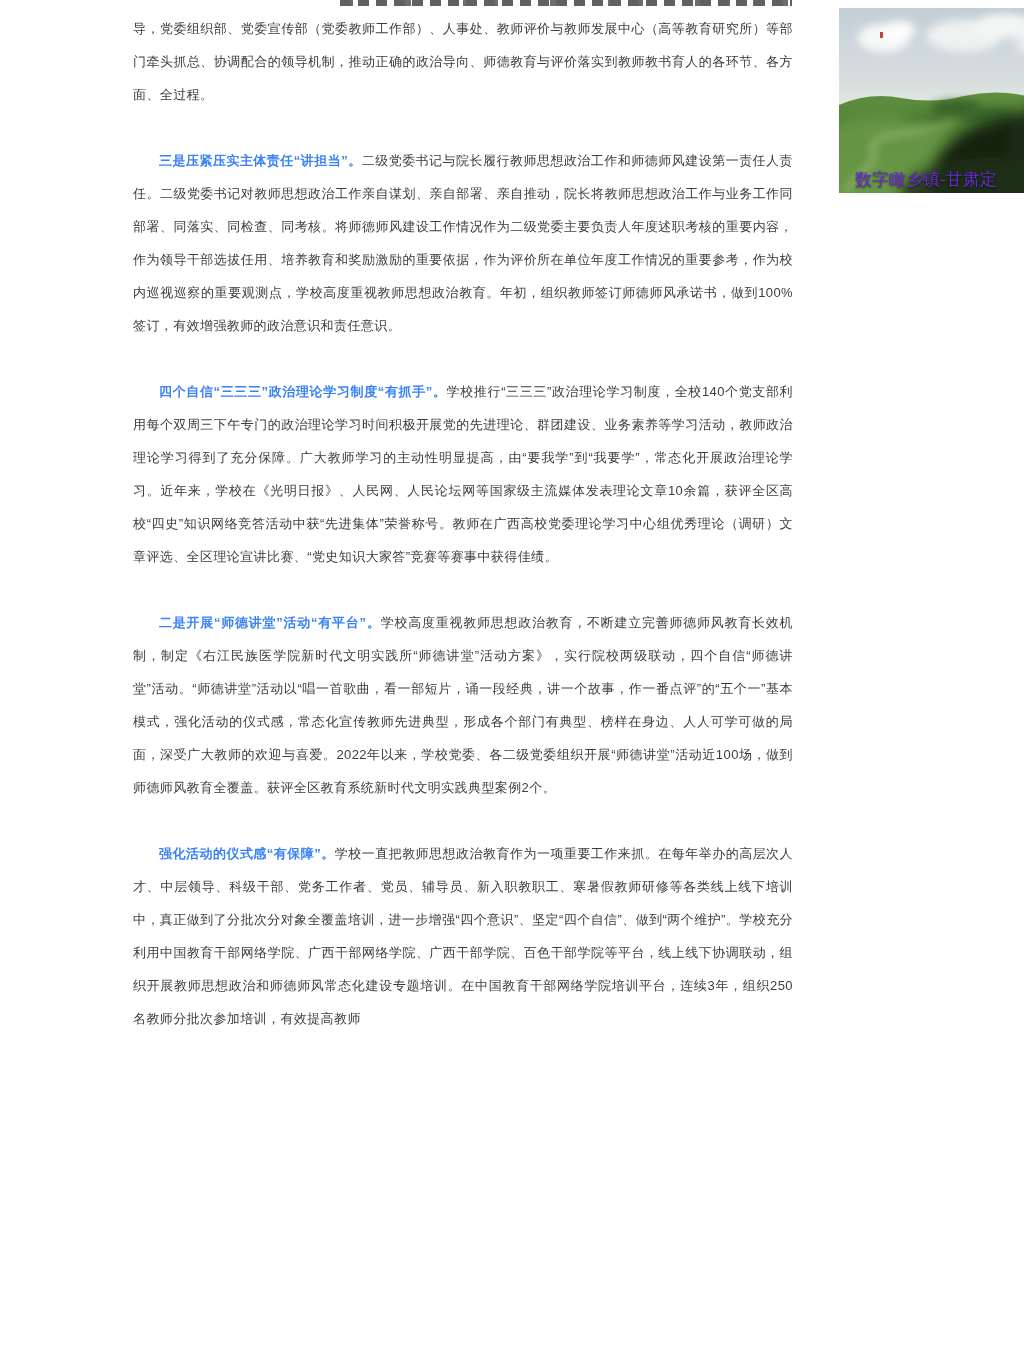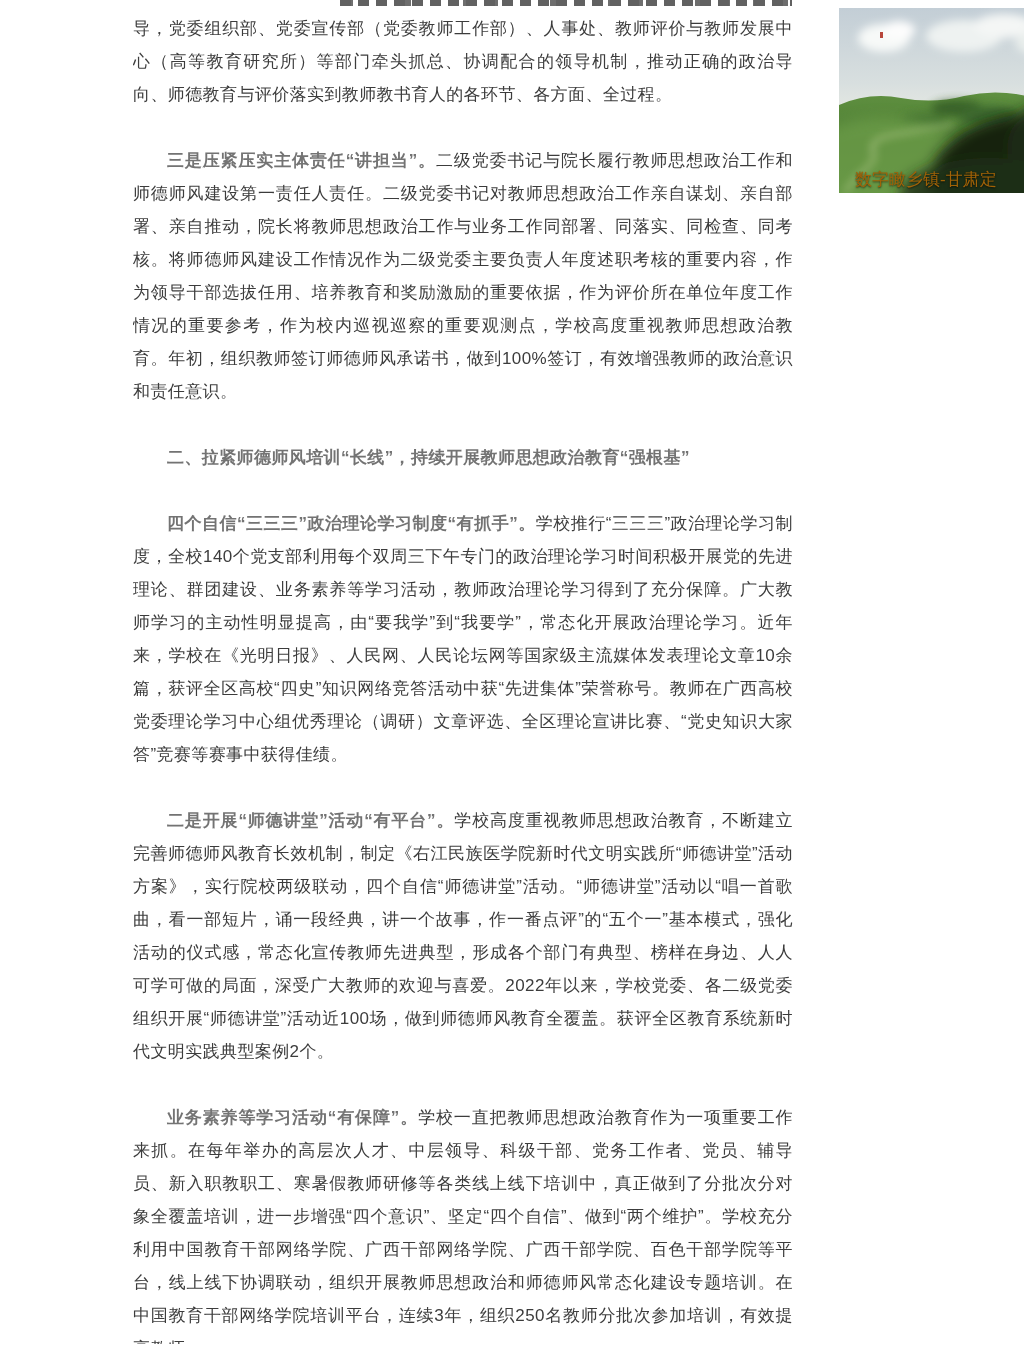--- a/index.html
+++ b/index.html
@@ -25,33 +25,33 @@
   .article {
     position: absolute;
     left: 133px;
     top: 0;
     width: 660px;
     height: 1344px;
     overflow: hidden;
   }
   .article p {
     margin: 33px 0 0 0;
-    font-size: 17px;
+    font-size: 13px;
     line-height: 33px;
     letter-spacing: 0.4px;
     color: #3c3c3c;
     text-align: justify;
     text-indent: 2em;
   }
   .article p.cont {
     margin-top: 12px;
     text-indent: 0;
   }
   .article b {
-    color: #737373;
+    color: #3b82f6;
     font-weight: bold;
   }
   .article p.heading {
     text-align: left;
   }
   
   .top-clip {
     position: absolute;
     left: 340px;
     top: 0;
@@ -74,44 +74,43 @@
   }
   .video-widget svg {
     display: block;
   }
   .video-caption {
     position: absolute;
     left: 16px;
     bottom: 3px;
     font-size: 17px;
     line-height: 20px;
-    color: #a16207;
+    color: #6d28d9;
     white-space: nowrap;
     text-shadow: 0 1px 2px rgba(0,0,0,0.65);
   }
 </style>
 </head>
 <body>
 
 <div class="page">
 
   <div class="top-clip"></div>
 
   <main class="article">
     <p class="cont"><span>导，党委组织部、党委宣传部（党委教师工作部）、人事处、教师评价与教师发展中心（高等教育研究所）等部门牵头抓总、协调配合的领导机制，推动正确的政治导向、师德教育与评价落实到教师教书育人的各环节、各方面、全过程。</span></p>
 
     <p><b>三是压紧压实主体责任“讲担当”。</b><span>二级党委书记与院长履行教师思想政治工作和师德师风建设第一责任人责任。二级党委书记对教师思想政治工作亲自谋划、亲自部署、亲自推动，院长将教师思想政治工作与业务工作同部署、同落实、同检查、同考核。将师德师风建设工作情况作为二级党委主要负责人年度述职考核的重要内容，作为领导干部选拔任用、培养教育和奖励激励的重要依据，作为评价所在单位年度工作情况的重要参考，作为校内巡视巡察的重要观测点，学校高度重视教师思想政治教育。年初，组织教师签订师德师风承诺书，做到100%签订，有效增强教师的政治意识和责任意识。</span></p>
 
-    <p class="heading"><b>二、拉紧师德师风培训“长线”，持续开展教师思想政治教育“强根基”</b></p>
 
     <p><b>四个自信“三三三”政治理论学习制度“有抓手”。</b><span>学校推行“三三三”政治理论学习制度，全校140个党支部利用每个双周三下午专门的政治理论学习时间积极开展党的先进理论、群团建设、业务素养等学习活动，教师政治理论学习得到了充分保障。广大教师学习的主动性明显提高，由“要我学”到“我要学”，常态化开展政治理论学习。近年来，学校在《光明日报》、人民网、人民论坛网等国家级主流媒体发表理论文章10余篇，获评全区高校“四史”知识网络竞答活动中获“先进集体”荣誉称号。教师在广西高校党委理论学习中心组优秀理论（调研）文章评选、全区理论宣讲比赛、“党史知识大家答”竞赛等赛事中获得佳绩。</span></p>
 
     <p><b>二是开展“师德讲堂”活动“有平台”。</b><span>学校高度重视教师思想政治教育，不断建立完善师德师风教育长效机制，制定《右江民族医学院新时代文明实践所“师德讲堂”活动方案》，实行院校两级联动，四个自信“师德讲堂”活动。“师德讲堂”活动以“唱一首歌曲，看一部短片，诵一段经典，讲一个故事，作一番点评”的“五个一”基本模式，强化活动的仪式感，常态化宣传教师先进典型，形成各个部门有典型、榜样在身边、人人可学可做的局面，深受广大教师的欢迎与喜爱。2022年以来，学校党委、各二级党委组织开展“师德讲堂”活动近100场，做到师德师风教育全覆盖。获评全区教育系统新时代文明实践典型案例2个。</span></p>
 
-    <p><b>业务素养等学习活动“有保障”。</b><span>学校一直把教师思想政治教育作为一项重要工作来抓。在每年举办的高层次人才、中层领导、科级干部、党务工作者、党员、辅导员、新入职教职工、寒暑假教师研修等各类线上线下培训中，真正做到了分批次分对象全覆盖培训，进一步增强“四个意识”、坚定“四个自信”、做到“两个维护”。学校充分利用中国教育干部网络学院、广西干部网络学院、广西干部学院、百色干部学院等平台，线上线下协调联动，组织开展教师思想政治和师德师风常态化建设专题培训。在中国教育干部网络学院培训平台，连续3年，组织250名教师分批次参加培训，有效提高教师</span></p>
+    <p><b>强化活动的仪式感“有保障”。</b><span>学校一直把教师思想政治教育作为一项重要工作来抓。在每年举办的高层次人才、中层领导、科级干部、党务工作者、党员、辅导员、新入职教职工、寒暑假教师研修等各类线上线下培训中，真正做到了分批次分对象全覆盖培训，进一步增强“四个意识”、坚定“四个自信”、做到“两个维护”。学校充分利用中国教育干部网络学院、广西干部网络学院、广西干部学院、百色干部学院等平台，线上线下协调联动，组织开展教师思想政治和师德师风常态化建设专题培训。在中国教育干部网络学院培训平台，连续3年，组织250名教师分批次参加培训，有效提高教师</span></p>
   </main>
 
   <aside class="video-widget">
     <svg width="240" height="185" viewBox="0 0 240 185" xmlns="http://www.w3.org/2000/svg">
       <defs>
         <linearGradient id="sky" x1="0" y1="0" x2="0" y2="1">
           <stop offset="0" stop-color="#c3ced6"></stop>
           <stop offset="0.75" stop-color="#d8dfdf"></stop>
           <stop offset="1" stop-color="#e3e7e2"></stop>
         </linearGradient>

